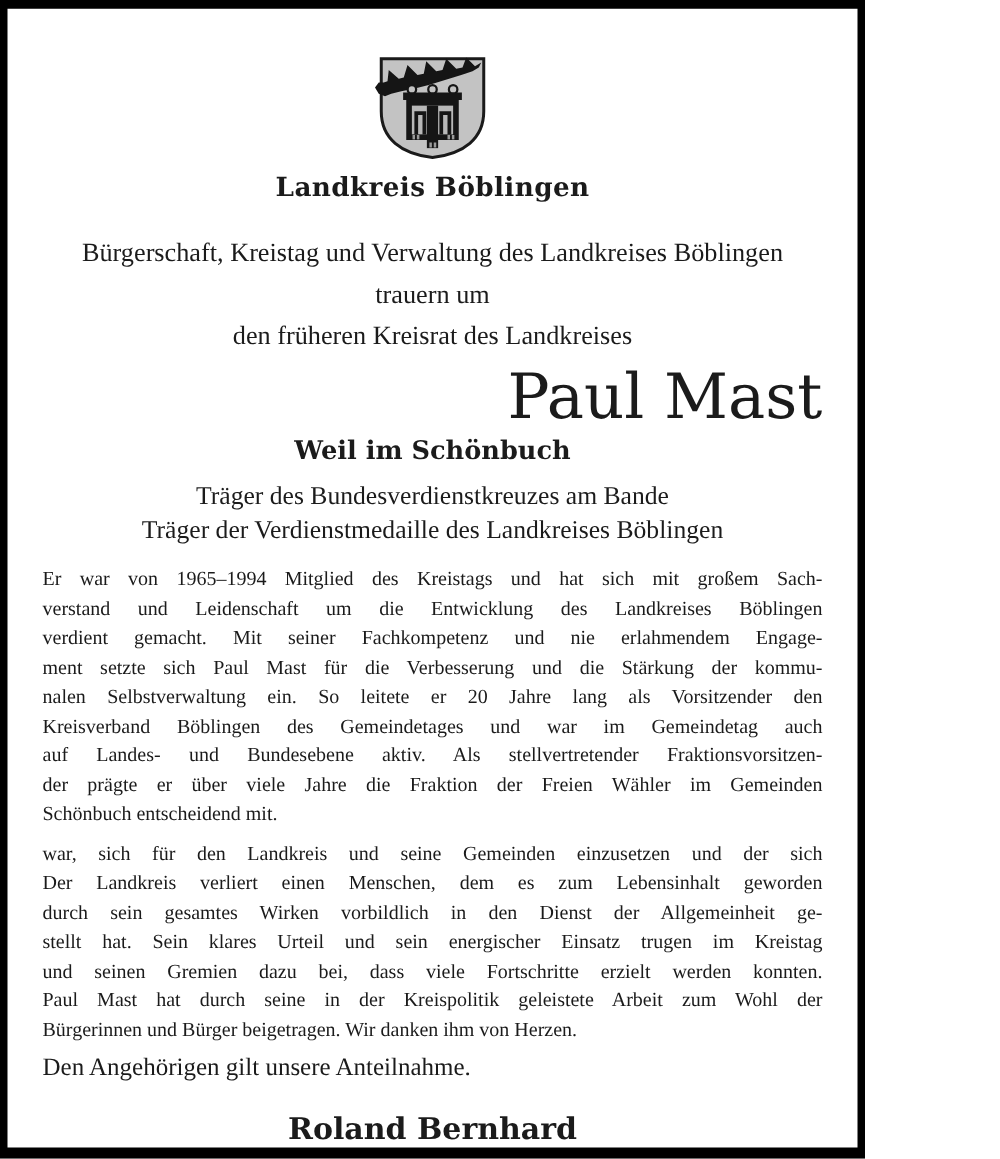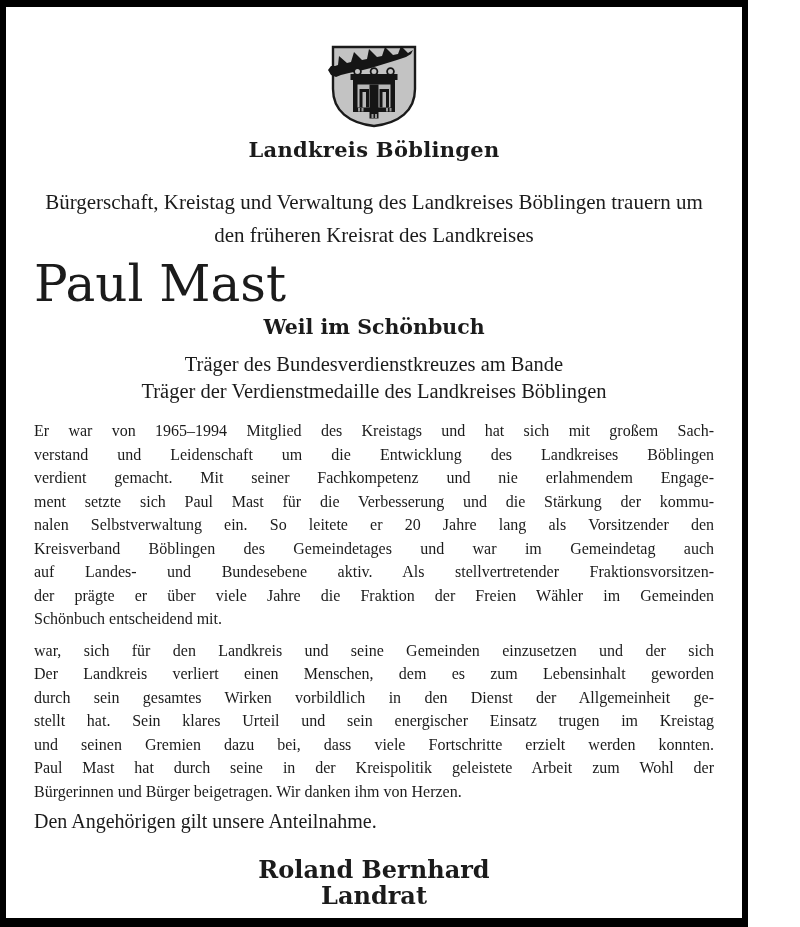--- a/index.html
+++ b/index.html
@@ -1,18 +1,18 @@
 <!DOCTYPE html>
 <html><head>
 <meta charset="utf-8">
 <style>
   html, body { margin: 0; padding: 0; background: #ffffff; }
   .page {
     position: relative;
-    width: 748px;
+    width: 692px;
     height: 927px;
     box-sizing: border-box;
     border-style: solid;
     border-color: #000000;
     border-width: 7px 6px 9px 6px;
     background: #ffffff;
     font-family: "Liberation Serif", serif;
     color: #1b1b1b;
     overflow: hidden;
   }
@@ -28,25 +28,25 @@
     font-size: 21px;
     line-height: 25px;
     letter-spacing: 0.3px;
   }
 
   .intro {
     margin-top: 24px;
     font-size: 21px;
     line-height: 33px;
   }
-  .intro .jline { text-align: right; text-align-last: center !important; }
+  .intro .jline { text-align: center; text-align-last: center !important; }
 
   .deceased-name {
     margin-top: 4px;
-    text-align: left;
+    text-align: right;
     font-family: "DejaVu Serif", serif;
     font-size: 50px;
     line-height: 56px;
   }
 
   .residence {
     margin-top: 3px;
     text-align: center;
     font-family: "DejaVu Serif", serif;
     font-weight: bold;

